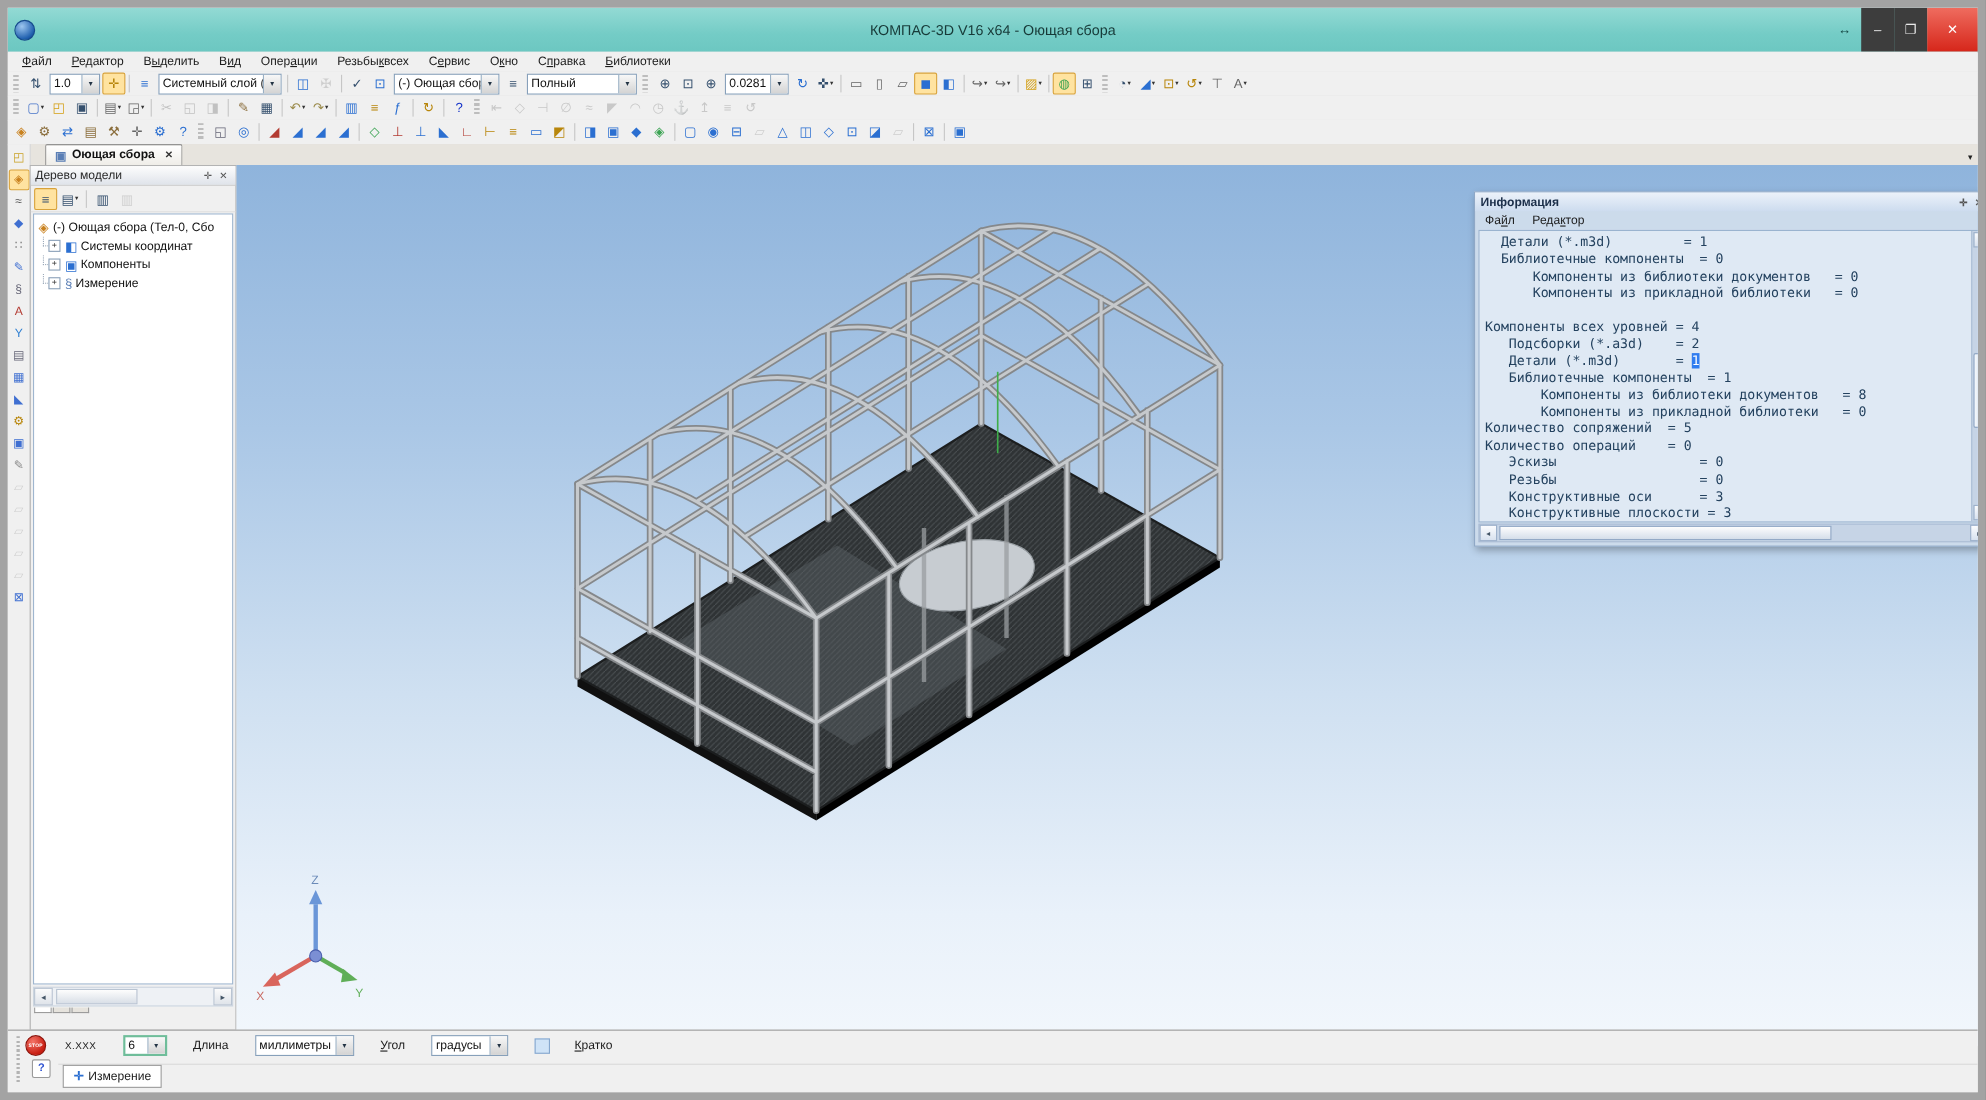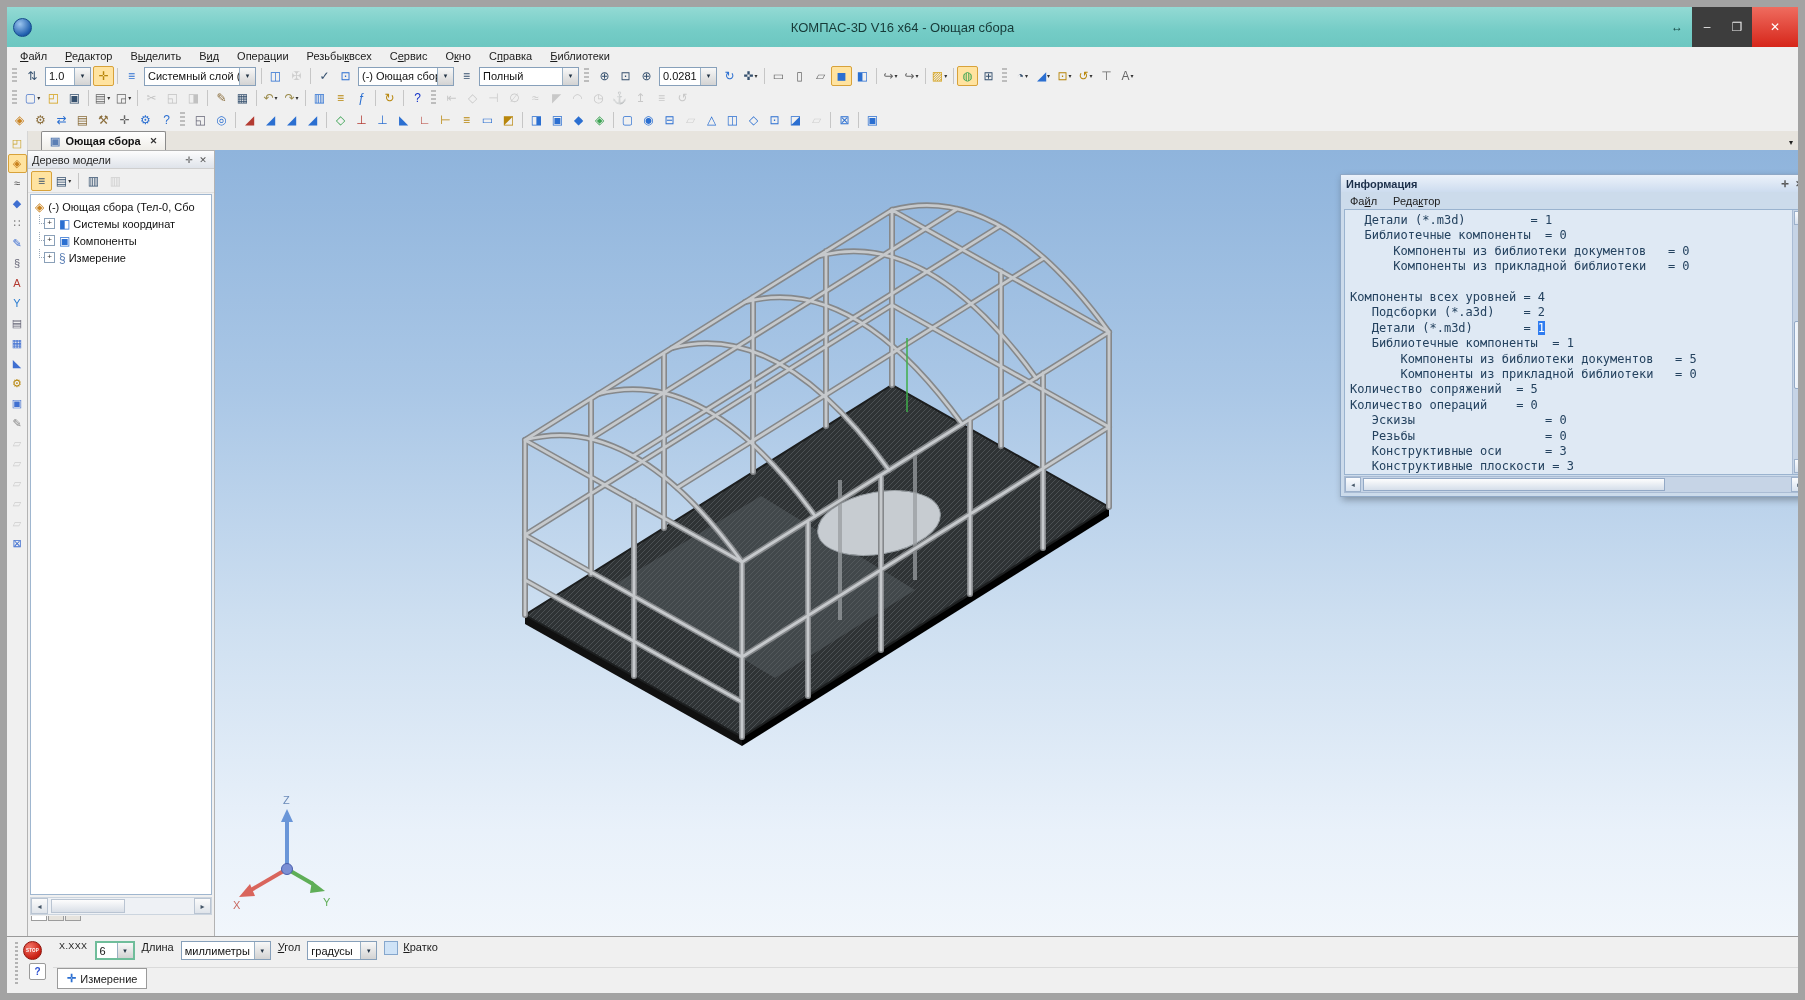--- a/index.html
+++ b/index.html
@@ -105,21 +105,21 @@
   .ihthumb{margin-left:2px;width:300px;height:11px;background:linear-gradient(#fdfdfd,#d5deea);border:1px solid #93a9c6;}
   
   .bottombar{position:absolute;left:0;right:0;bottom:0;height:56px;background:#f0f0f0;border-top:1px solid #9a9a9a;}
   .bgrip{position:absolute;left:8px;top:5px;bottom:8px;width:3px;
     background:repeating-linear-gradient(180deg,#b3b3b3 0 2px,transparent 2px 4px);}
   .stopbtn{position:absolute;left:16px;top:4px;width:17px;height:17px;border-radius:50%;
     background:radial-gradient(circle at 35% 30%,#f47568,#c81e12 70%);color:#fff;font-size:4.5px;
     font-weight:bold;display:flex;align-items:center;justify-content:center;letter-spacing:.2px;border:1px solid #8d140c;}
   .helpbtn{position:absolute;left:22px;top:26px;width:15px;height:15px;border:1px solid #9a9a9a;background:#fff;
     color:#2b4fd1;font-size:10px;font-weight:bold;display:flex;align-items:center;justify-content:center;border-radius:2px;}
-  .mrow{position:absolute;left:52px;top:4px;display:flex;align-items:flex-start;gap:5px;font-size:11px;color:#1c1c1c;}
+  .mrow{position:absolute;left:52px;top:4px;display:flex;align-items:center;gap:22px;font-size:11px;color:#1c1c1c;}
   .xlab{font-size:9px;letter-spacing:.4px;color:#222;}
   .mlabel{white-space:nowrap;}
   .chk{width:12px;height:12px;background:#cfe3f7;border:1px solid #86a7cd;flex:none;}
   .mline{position:absolute;left:46px;right:0;top:30px;border-top:1px solid #dadada;}
   .mtab{position:absolute;left:50px;top:31px;display:inline-flex;align-items:center;gap:4px;height:19px;
     padding:0 9px;background:#fff;border:1px solid #9a9a9a;font-size:11px;color:#1c1c1c;}
   .mtab .g{color:#2b6fd1;font-size:11px;font-weight:bold;}
   u{text-decoration:underline;}
 </style>
 </head>
@@ -711,21 +711,21 @@
 
       <div class="iline"><span>  Детали (*.m3d)         = 1</span></div>
           <div class="iline"><span>  Библиотечные компоненты  = 0</span></div>
           <div class="iline"><span>      Компоненты из библиотеки документов   = 0</span></div>
           <div class="iline"><span>      Компоненты из прикладной библиотеки   = 0</span></div>
           <div class="iline"><span></span></div>
           <div class="iline"><span>Компоненты всех уровней = 4</span></div>
           <div class="iline"><span>   Подсборки (*.a3d)    = 2</span></div>
           <div class="iline"><span>   Детали (*.m3d)       = </span><span class="hl">1</span></div>
           <div class="iline"><span>   Библиотечные компоненты  = 1</span></div>
-          <div class="iline"><span>       Компоненты из библиотеки документов   = 5</span></div>
+          <div class="iline"><span>       Компоненты из библиотеки документов   = 8</span></div>
           <div class="iline"><span>       Компоненты из прикладной библиотеки   = 0</span></div>
           <div class="iline"><span>Количество сопряжений  = 5</span></div>
           <div class="iline"><span>Количество операций    = 0</span></div>
           <div class="iline"><span>   Эскизы                  = 0</span></div>
           <div class="iline"><span>   Резьбы                  = 0</span></div>
           <div class="iline"><span>   Конструктивные оси      = 3</span></div>
           <div class="iline"><span>   Конструктивные плоскости = 3</span></div>
         </div>
       <div class="ivscroll">
         <span class="ivbtn" style="top:1px">▴</span>

